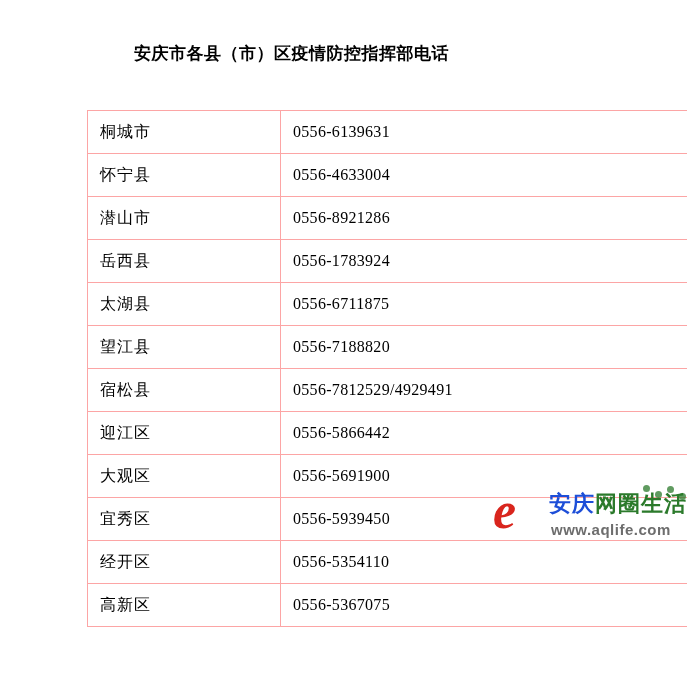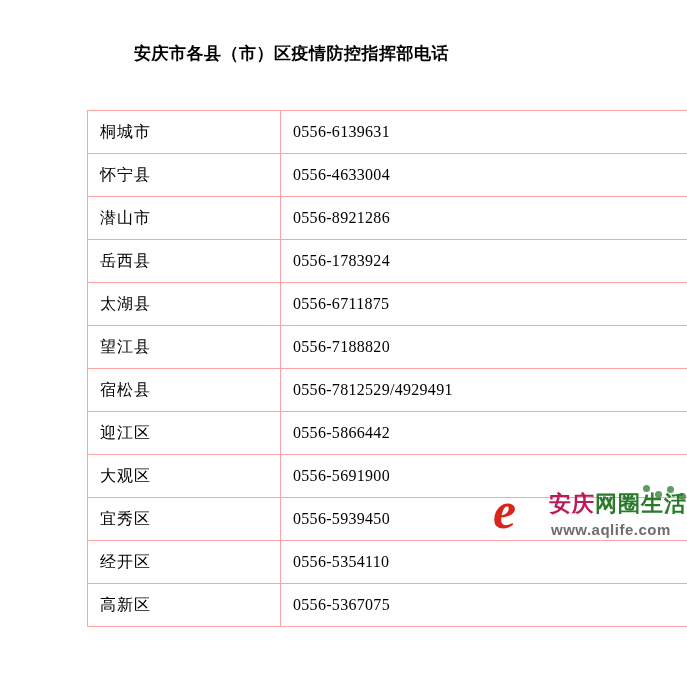--- a/index.html
+++ b/index.html
@@ -78,21 +78,21 @@
     position: absolute;
     left: 56px;
     top: 6px;
     font-size: 22px;
     font-weight: bold;
     color: #2b7a2b;
     letter-spacing: 1px;
     font-family: "Liberation Sans", "DejaVu Sans", sans-serif;
   }
   .wm-cn .wm-red {
-    color: #be185d;
+    color: #1d4ed8;
   }
   .wm-url {
     position: absolute;
     left: 58px;
     top: 38px;
     font-size: 15px;
     color: #6d6d6d;
     letter-spacing: 0.5px;
     font-family: "Liberation Sans", "DejaVu Sans", sans-serif;
     font-weight: bold;

